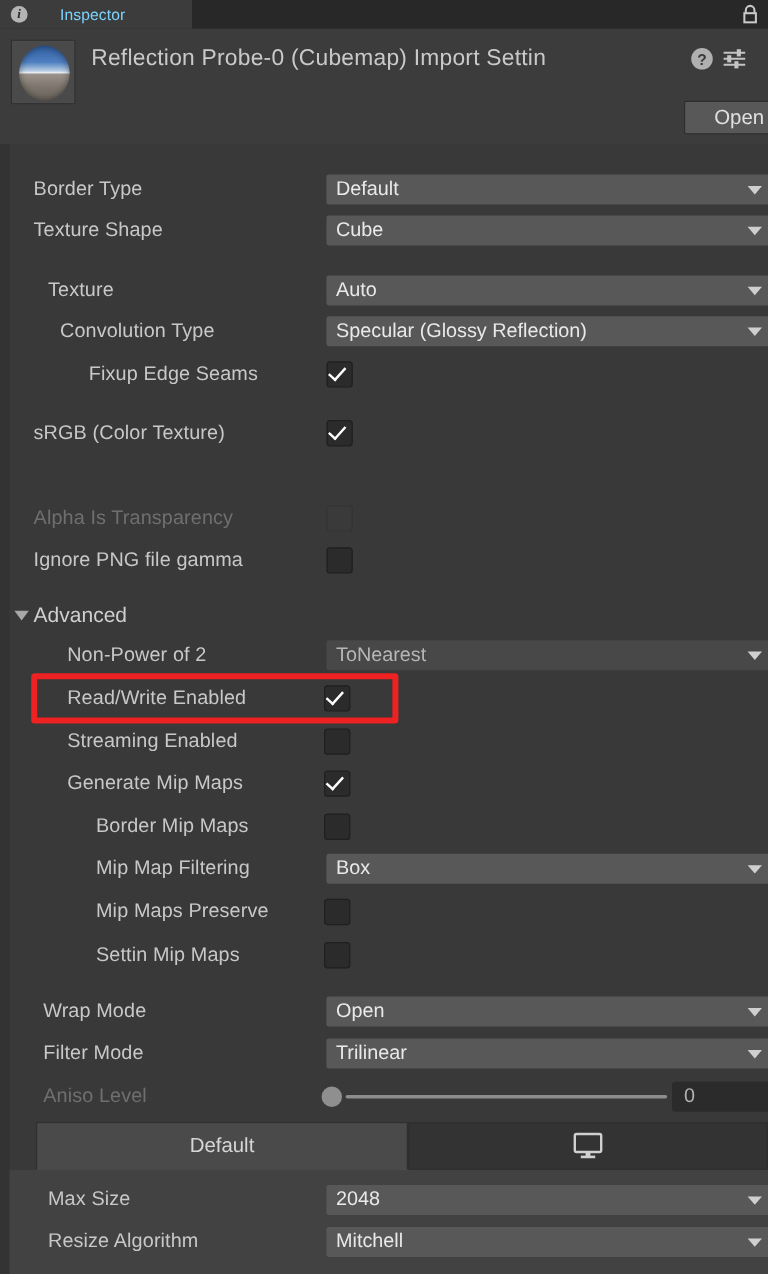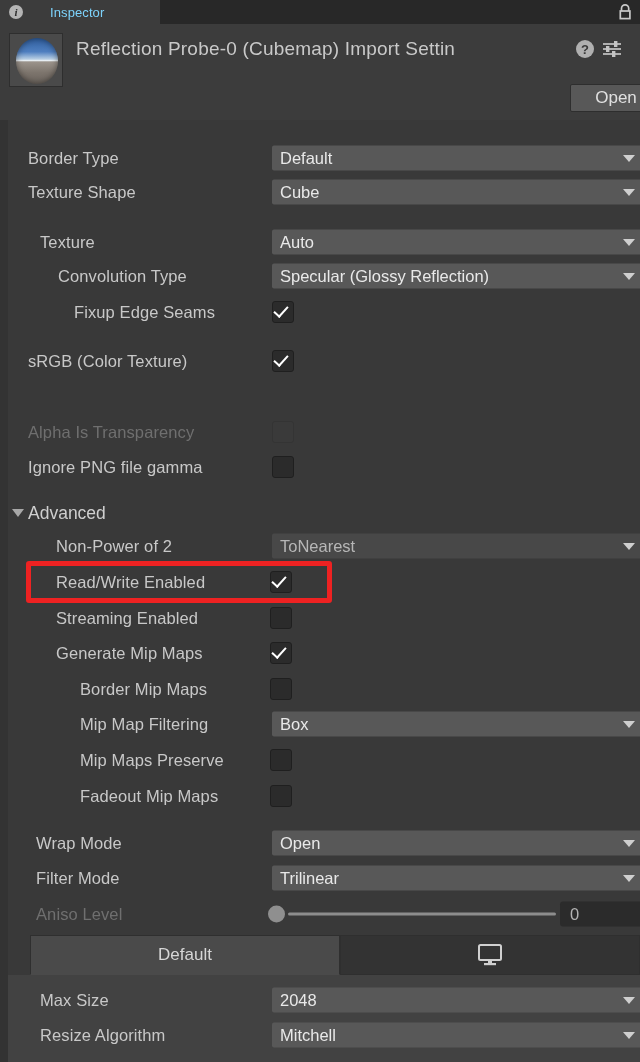--- a/index.html
+++ b/index.html
@@ -224,21 +224,21 @@
 
     <div class="row" style="top:109px">
       <span class="lbl" style="left:40px">Texture</span>
       <div class="dd">
         <span>Auto</span>
         <span class="caret"></span>
       </div>
     </div>
 
     <div class="row" style="top:143px">
-      <span class="lbl" style="left:58px">Convolution Type</span>
+      <span class="lbl" style="left:50px">Convolution Type</span>
       <div class="dd">
         <span>Specular (Glossy Reflection)</span>
         <span class="caret"></span>
       </div>
     </div>
 
     <div class="row" style="top:179px">
       <span class="lbl" style="left:74px">Fixup Edge Seams</span>
       <div class="cb">
         <span class="tick"></span>
@@ -307,21 +307,21 @@
         <span class="caret"></span>
       </div>
     </div>
 
     <div class="row" style="top:627px">
       <span class="lbl" style="left:80px">Mip Maps Preserve</span>
       <div class="cb" style="left:270px"></div>
     </div>
 
     <div class="row" style="top:663px">
-      <span class="lbl" style="left:80px">Fadeout Mip Maps</span>
+      <span class="lbl" style="left:80px">Settin Mip Maps</span>
       <div class="cb" style="left:270px"></div>
     </div>
 
     <div class="row" style="top:710px">
       <span class="lbl" style="left:36px">Wrap Mode</span>
       <div class="dd">
         <span>Open</span>
         <span class="caret"></span>
       </div>
     </div>

